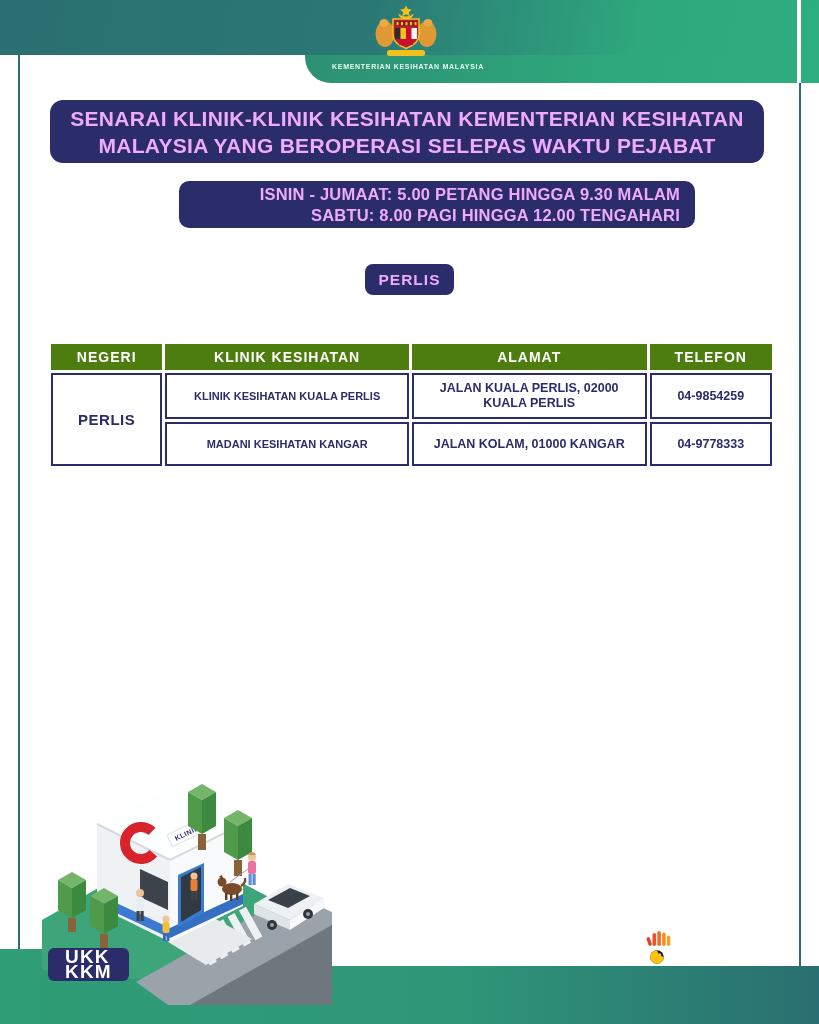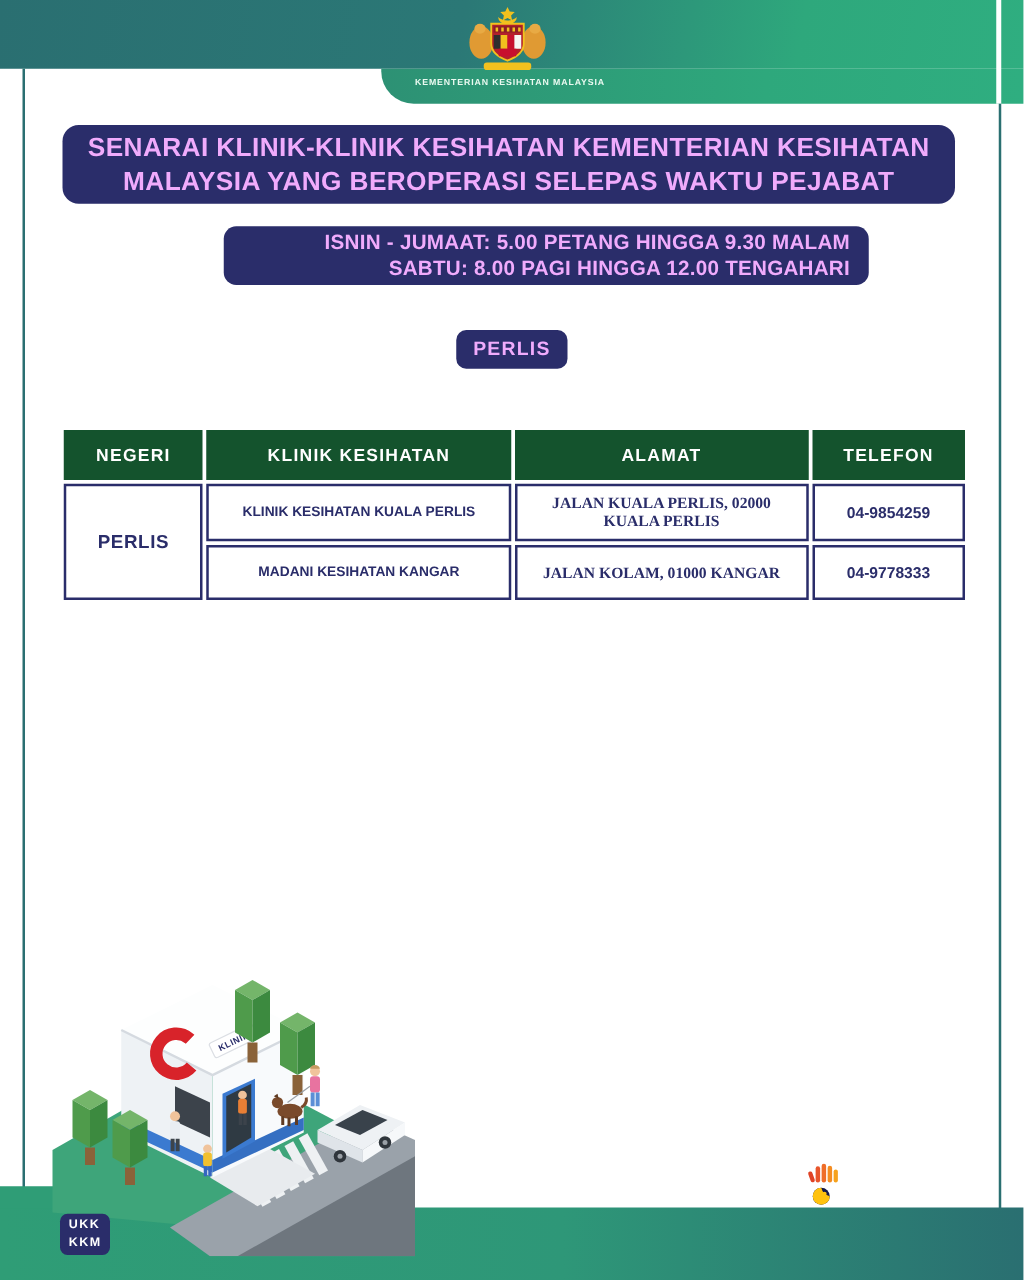--- a/index.html
+++ b/index.html
@@ -44,46 +44,46 @@
     position:absolute;left:365px;top:264px;width:89px;height:31px;border-radius:8px;
     display:flex;align-items:center;justify-content:center;
     font-size:15.5px;letter-spacing:1px;
   }
   
   .clinic-table{
     position:absolute;left:48px;top:341px;width:727px;
     border-collapse:separate;border-spacing:3px;
   }
   .clinic-table th{
-    background:#14532d;color:#ffffff;font-weight:700;font-size:14px;letter-spacing:1px;
-    height:40px;padding:0 4px;
+    background:#4d7c0f;color:#ffffff;font-weight:700;font-size:14px;letter-spacing:1px;
+    height:26px;padding:0 4px;
   }
   .clinic-table td{
     background:#ffffff;border:2px solid #2a2d6a;color:#2a2d6a;font-weight:700;
     text-align:center;vertical-align:middle;padding:2px 10px;
   }
   .col-negeri{width:106px;} .col-klinik{width:248px;} .col-alamat{width:240px;} .col-telefon{width:118px;margin-left:48px;}
   .cell-state{font-size:15px;letter-spacing:.5px;}
   .cell-clinic{font-size:11px;}
-  .cell-address{font-size:12.5px;line-height:15px;font-family:Liberation Serif, serif;}
+  .cell-address{font-size:12.5px;line-height:15px;}
   .cell-phone{font-size:12.5px;margin-left:48px;}
   .row-1{height:46px;} .row-2{height:44px;}
   
   .band-bottom{
     position:absolute;left:0;top:966px;width:819px;height:58px;
     background:linear-gradient(90deg,#2f9d76 0%,#2e9778 55%,#2a6f71 100%);
   }
   .band-bottom-bump{
     position:absolute;left:0;top:949px;width:112px;height:18px;background:#2f9d76;
     border-radius:0 0 26px 0;
   }
   .illustration{position:absolute;left:40px;top:772px;width:292px;height:233px;z-index:3;}
   .ukk-badge{
-    position:absolute;left:48px;top:971px;z-index:4;background:#2a2d6a;color:#fff;
-    border-radius:6px;padding:2px 7px;font-weight:700;font-size:10px;line-height:14.5px;
+    position:absolute;left:48px;top:948px;z-index:4;background:#2a2d6a;color:#fff;
+    border-radius:6px;padding:2px 17px;font-weight:700;font-size:19px;line-height:14.5px;
     letter-spacing:1.2px;text-align:left;
   }
   .madani{
     position:absolute;left:646px;top:930px;z-index:4;display:flex;align-items:center;gap:23px;
     color:#ffffff;
     justify-content:flex-end;
   }
   .madani-text{display:flex;flex-direction:column;justify-content:center;}
   .madani-l1{font-size:14px;font-weight:800;letter-spacing:1.4px;line-height:14px;}
   .madani-l2{font-size:14px;font-weight:800;letter-spacing:1.6px;line-height:17px;}

